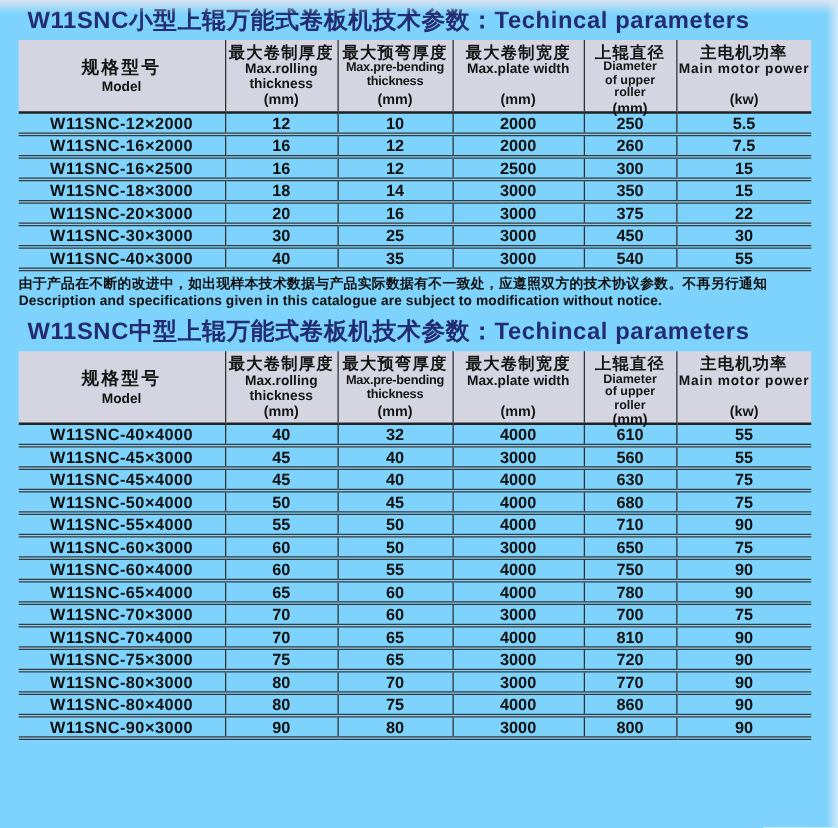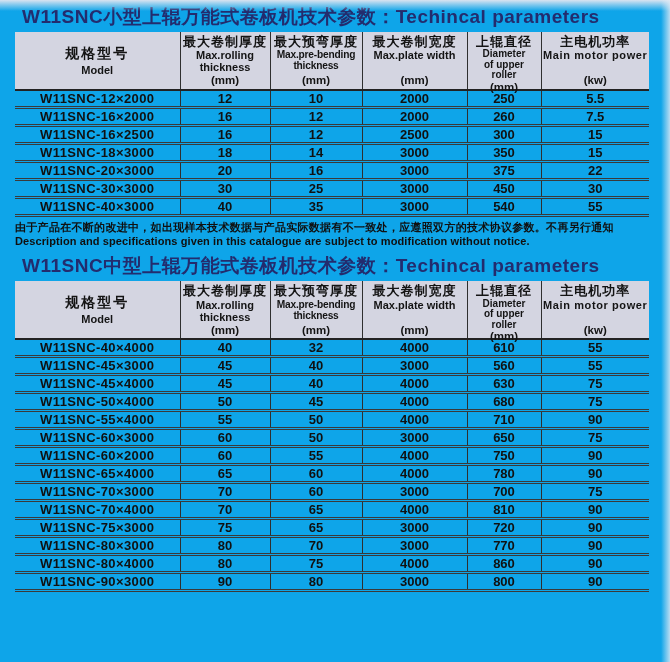--- a/index.html
+++ b/index.html
@@ -1,19 +1,19 @@
 <!DOCTYPE html>
 <html><head>
 <meta charset="utf-8">
 <style>
   html,body{margin:0;padding:0;background:#ffffff;}
   .page{
     position:relative;
     width:670px;height:662px;
-    background:#0ea5e9;
+    background:#7dd3fc;
     font-family:"Liberation Sans",sans-serif;
     overflow:hidden;
   }
   .top-band{position:absolute;top:0;left:0;right:0;height:11px;
     background:linear-gradient(to bottom,#d9e3f0,rgba(255,255,255,0));}
   .right-band{position:absolute;top:0;right:0;width:9px;height:100%;
     background:linear-gradient(to left,#e3eaf4,rgba(255,255,255,0));opacity:.8;}
   .title{
     margin:0;
     padding:7px 0 4px 22px;
@@ -308,21 +308,21 @@
         </tr>
         <tr>
           <td>W11SNC-60×3000</td>
           <td>60</td>
           <td>50</td>
           <td>3000</td>
           <td>650</td>
           <td>75</td>
         </tr>
         <tr>
-          <td>W11SNC-60×2000</td>
+          <td>W11SNC-60×4000</td>
           <td>60</td>
           <td>55</td>
           <td>4000</td>
           <td>750</td>
           <td>90</td>
         </tr>
         <tr>
           <td>W11SNC-65×4000</td>
           <td>65</td>
           <td>60</td>

